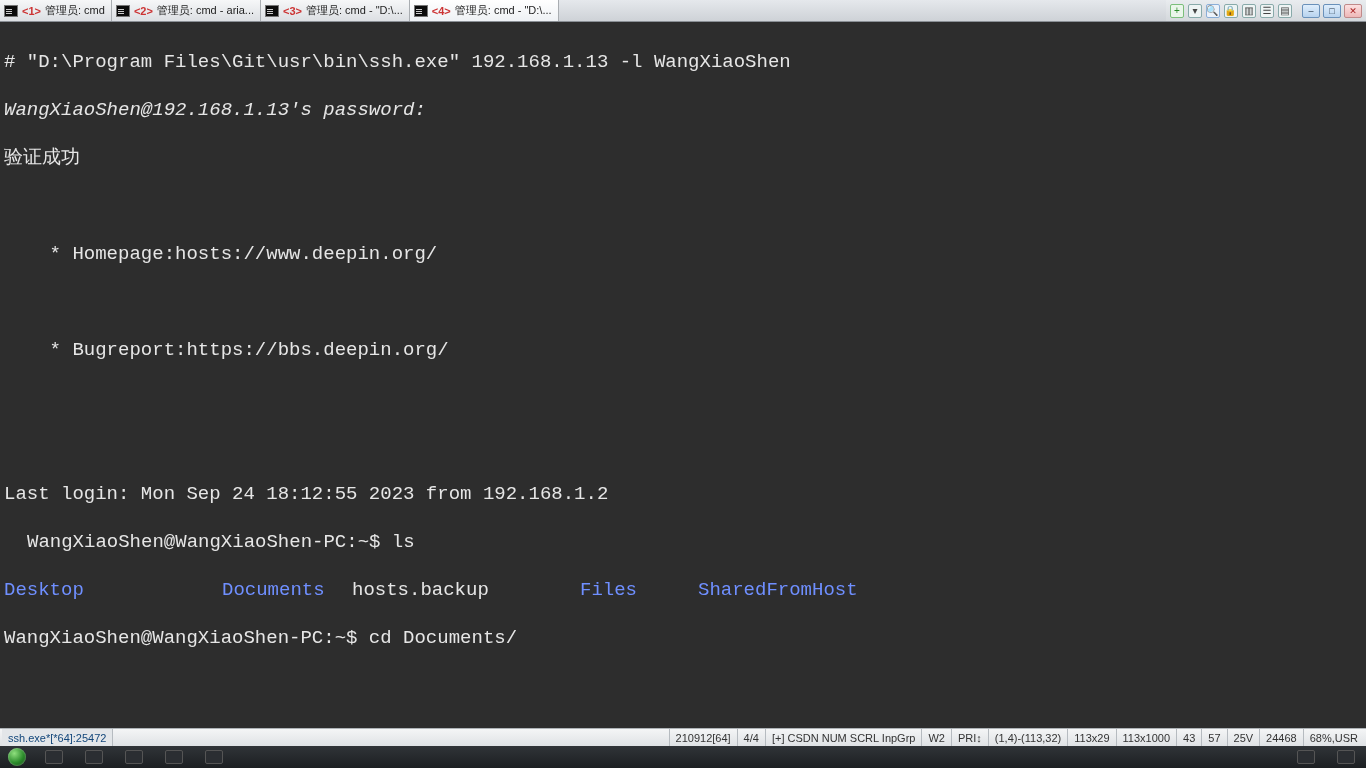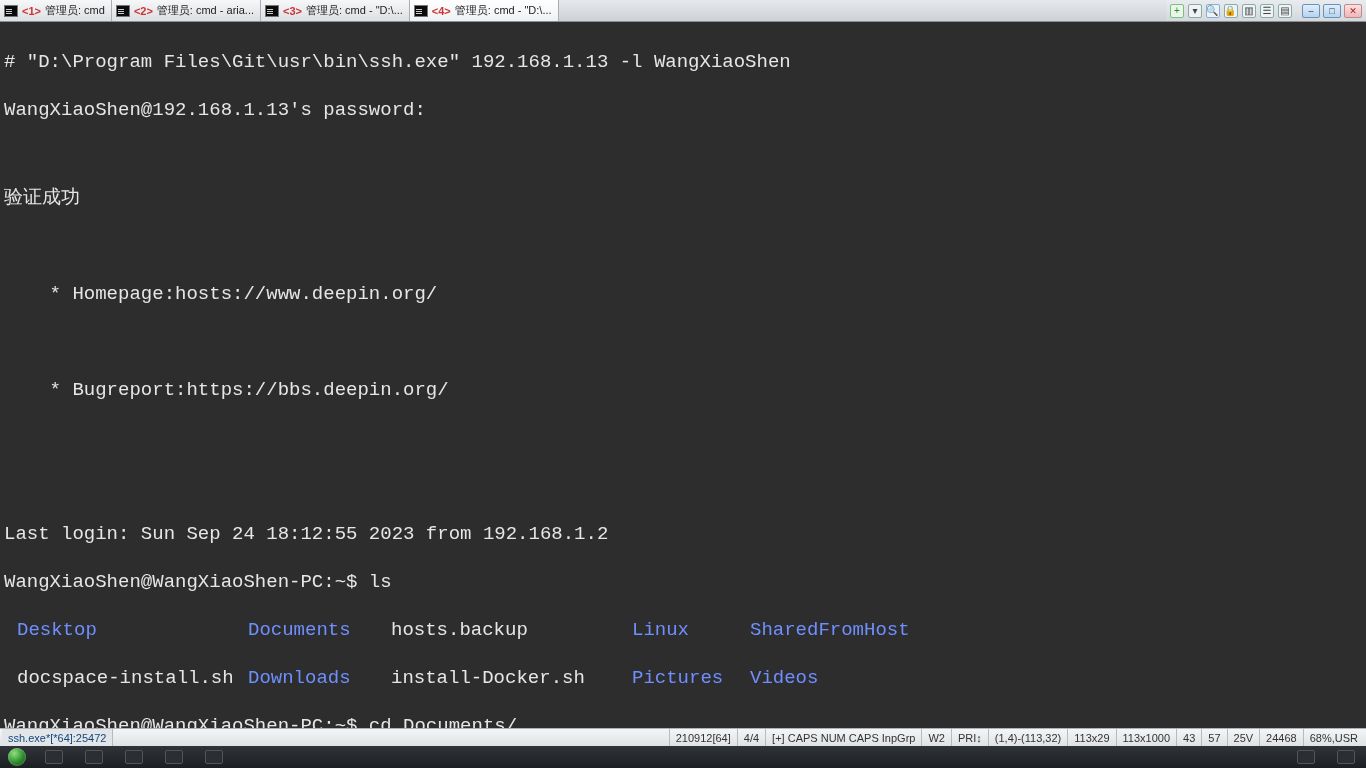--- a/index.html
+++ b/index.html
@@ -18,21 +18,21 @@
 .rtico { width:14px; height:14px; border:1px solid #8aa; border-radius:2px; display:flex; align-items:center; justify-content:center; font-size:10px; line-height:1; background:#eef4f4; cursor:pointer; }
 .rtico.green { color:#2a8a2a; border-color:#7bbf7b; background:#eaf6ea; }
 .rtico.blue { color:#2a5eaa; border-color:#8aaed8; background:#ecf2fa; }
 .winbtns { display:flex; gap:3px; margin-left:6px; }
 .winbtn { width:18px; height:14px; border:1px solid #6a91ba; background:linear-gradient(#dfeefc,#b8d3ee); border-radius:2px; font-size:9px; line-height:12px; text-align:center; color:#234; cursor:pointer; }
 .winbtn.x { color:#a22; border-color:#c08a8a; background:linear-gradient(#fce0e0,#eeb8b8); }
 
 
 .term { position:absolute; top:22px; left:0; right:0; bottom:40px; background:#2d2d2d; color:#e6e6e6; font-family:"Consolas","Courier New",monospace; font-size:19px; line-height:24px; white-space:pre; padding:4px 4px 0 4px; overflow:hidden; }
 .term .dir { color:#6f8fff; }
-.ls-grid .col { display:inline-block;margin-left:13px; }
+.ls-grid .col { display:inline-block; }
 .c0 { width:218px; }
 .c1 { width:130px; }
 .c2 { width:228px;font-family:Liberation Mono, monospace; }
 .c3 { width:118px; }
 
 
 .bg1 { position:absolute; right:60px; top:35px; width:200px; height:130px; background:radial-gradient(circle at 40% 40%,rgba(200,40,40,.18),rgba(200,40,40,0) 70%); border-radius:50%; pointer-events:none; }
 .bg2 { position:absolute; right:30px; top:350px; width:360px; height:400px; background:radial-gradient(circle at 60% 60%,rgba(210,70,70,.15),rgba(210,70,70,0) 72%); border-radius:50%; pointer-events:none; }
 .bgtxt { position:absolute; right:240px; bottom:60px; font-family:"Comic Sans MS",cursive; color:#222; opacity:.85; pointer-events:none; line-height:1.05; }
 .bgtxt .l1 { font-size:38px; }
@@ -97,32 +97,31 @@
 
 <div class="bg1"></div>
 <div class="bg2"></div>
 <div class="bgtxt">
   <div class="l1">Love</div>
   <div class="l2">is</div>
 </div>
 
 <div class="term">
 <span style="display: block;"># "D:\Program Files\Git\usr\bin\ssh.exe" 192.168.1.13 -l WangXiaoShen</span>
-<span style="display: block;">WangXiaoShen@192.168.1.13's password:</span>
-<span style="display: block; margin-top: 40px;">验证成功</span>
+<span style="display: block; font-style: italic;">WangXiaoShen@192.168.1.13's password:</span>
+<span style="display: block;">验证成功</span>
 <span style="display: block;"> </span>
 <span style="display: block;">    * Homepage:hosts://www.deepin.org/</span>
 <span style="display: block;"> </span>
 <span style="display: block; font-family: Liberation Mono, monospace;">    * Bugreport:https://bbs.deepin.org/</span>
 <span style="display: block;"> </span>
 <span style="display: block;"> </span>
-<span style="display: block;">Last login: Sun Sep 24 18:12:55 2023 from 192.168.1.2</span>
-<span style="display: block;"><span>WangXiaoShen@WangXiaoShen-PC:~$ </span><span>ls</span></span>
-<span class="ls-grid" style="display: block;"><span class="col c0 dir">Desktop</span><span class="col c1 dir">Documents</span><span class="col c2">hosts.backup</span><span class="col c3 dir">Linux</span><span class="dir">SharedFromHost</span></span>
-<span class="ls-grid" style="display: block;"><span class="col c0">docspace-install.sh</span><span class="col c1 dir">Downloads</span><span class="col c2">install-Docker.sh</span><span class="col c3 dir">Pictures</span><span class="dir">Videos</span></span>
+<span style="display: block;">Last login: Mon Sep 24 18:12:55 2023 from 192.168.1.2</span>
+<span style="display: block; margin-left: 23px;"><span>WangXiaoShen@WangXiaoShen-PC:~$ </span><span>ls</span></span>
+<span class="ls-grid" style="display: block;"><span class="col c0 dir">Desktop</span><span class="col c1 dir">Documents</span><span class="col c2">hosts.backup</span><span class="col c3 dir">Files</span><span class="dir">SharedFromHost</span></span>
 <span style="display: block;"><span>WangXiaoShen@WangXiaoShen-PC:~$ </span><span>cd Documents/</span></span>
 
 
 
 
 
 <span style="display: block;"></span>
 
 
 
@@ -133,21 +132,21 @@
 
 </div>
 
 <div class="watermark">CSDN @ONLYOFFICE</div>
 
 <div class="statusbar">
   <div class="seg first">ssh.exe*[*64]:25472</div>
   <div class="seg flex"></div>
   <div class="seg">210912[64]</div>
   <div class="seg">4/4</div>
-  <div class="seg">[+] CAPS NUM CAPS InpGrp</div>
+  <div class="seg">[+] CSDN NUM SCRL InpGrp</div>
   <div class="seg">W2</div>
   <div class="seg">PRI↕</div>
   <div class="seg">(1,4)-(113,32)</div>
   <div class="seg">113x29</div>
   <div class="seg">113x1000</div>
   <div class="seg">43</div>
   <div class="seg">57</div>
   <div class="seg">25V</div>
   <div class="seg">24468</div>
   <div class="seg nb">68%,USR</div>

